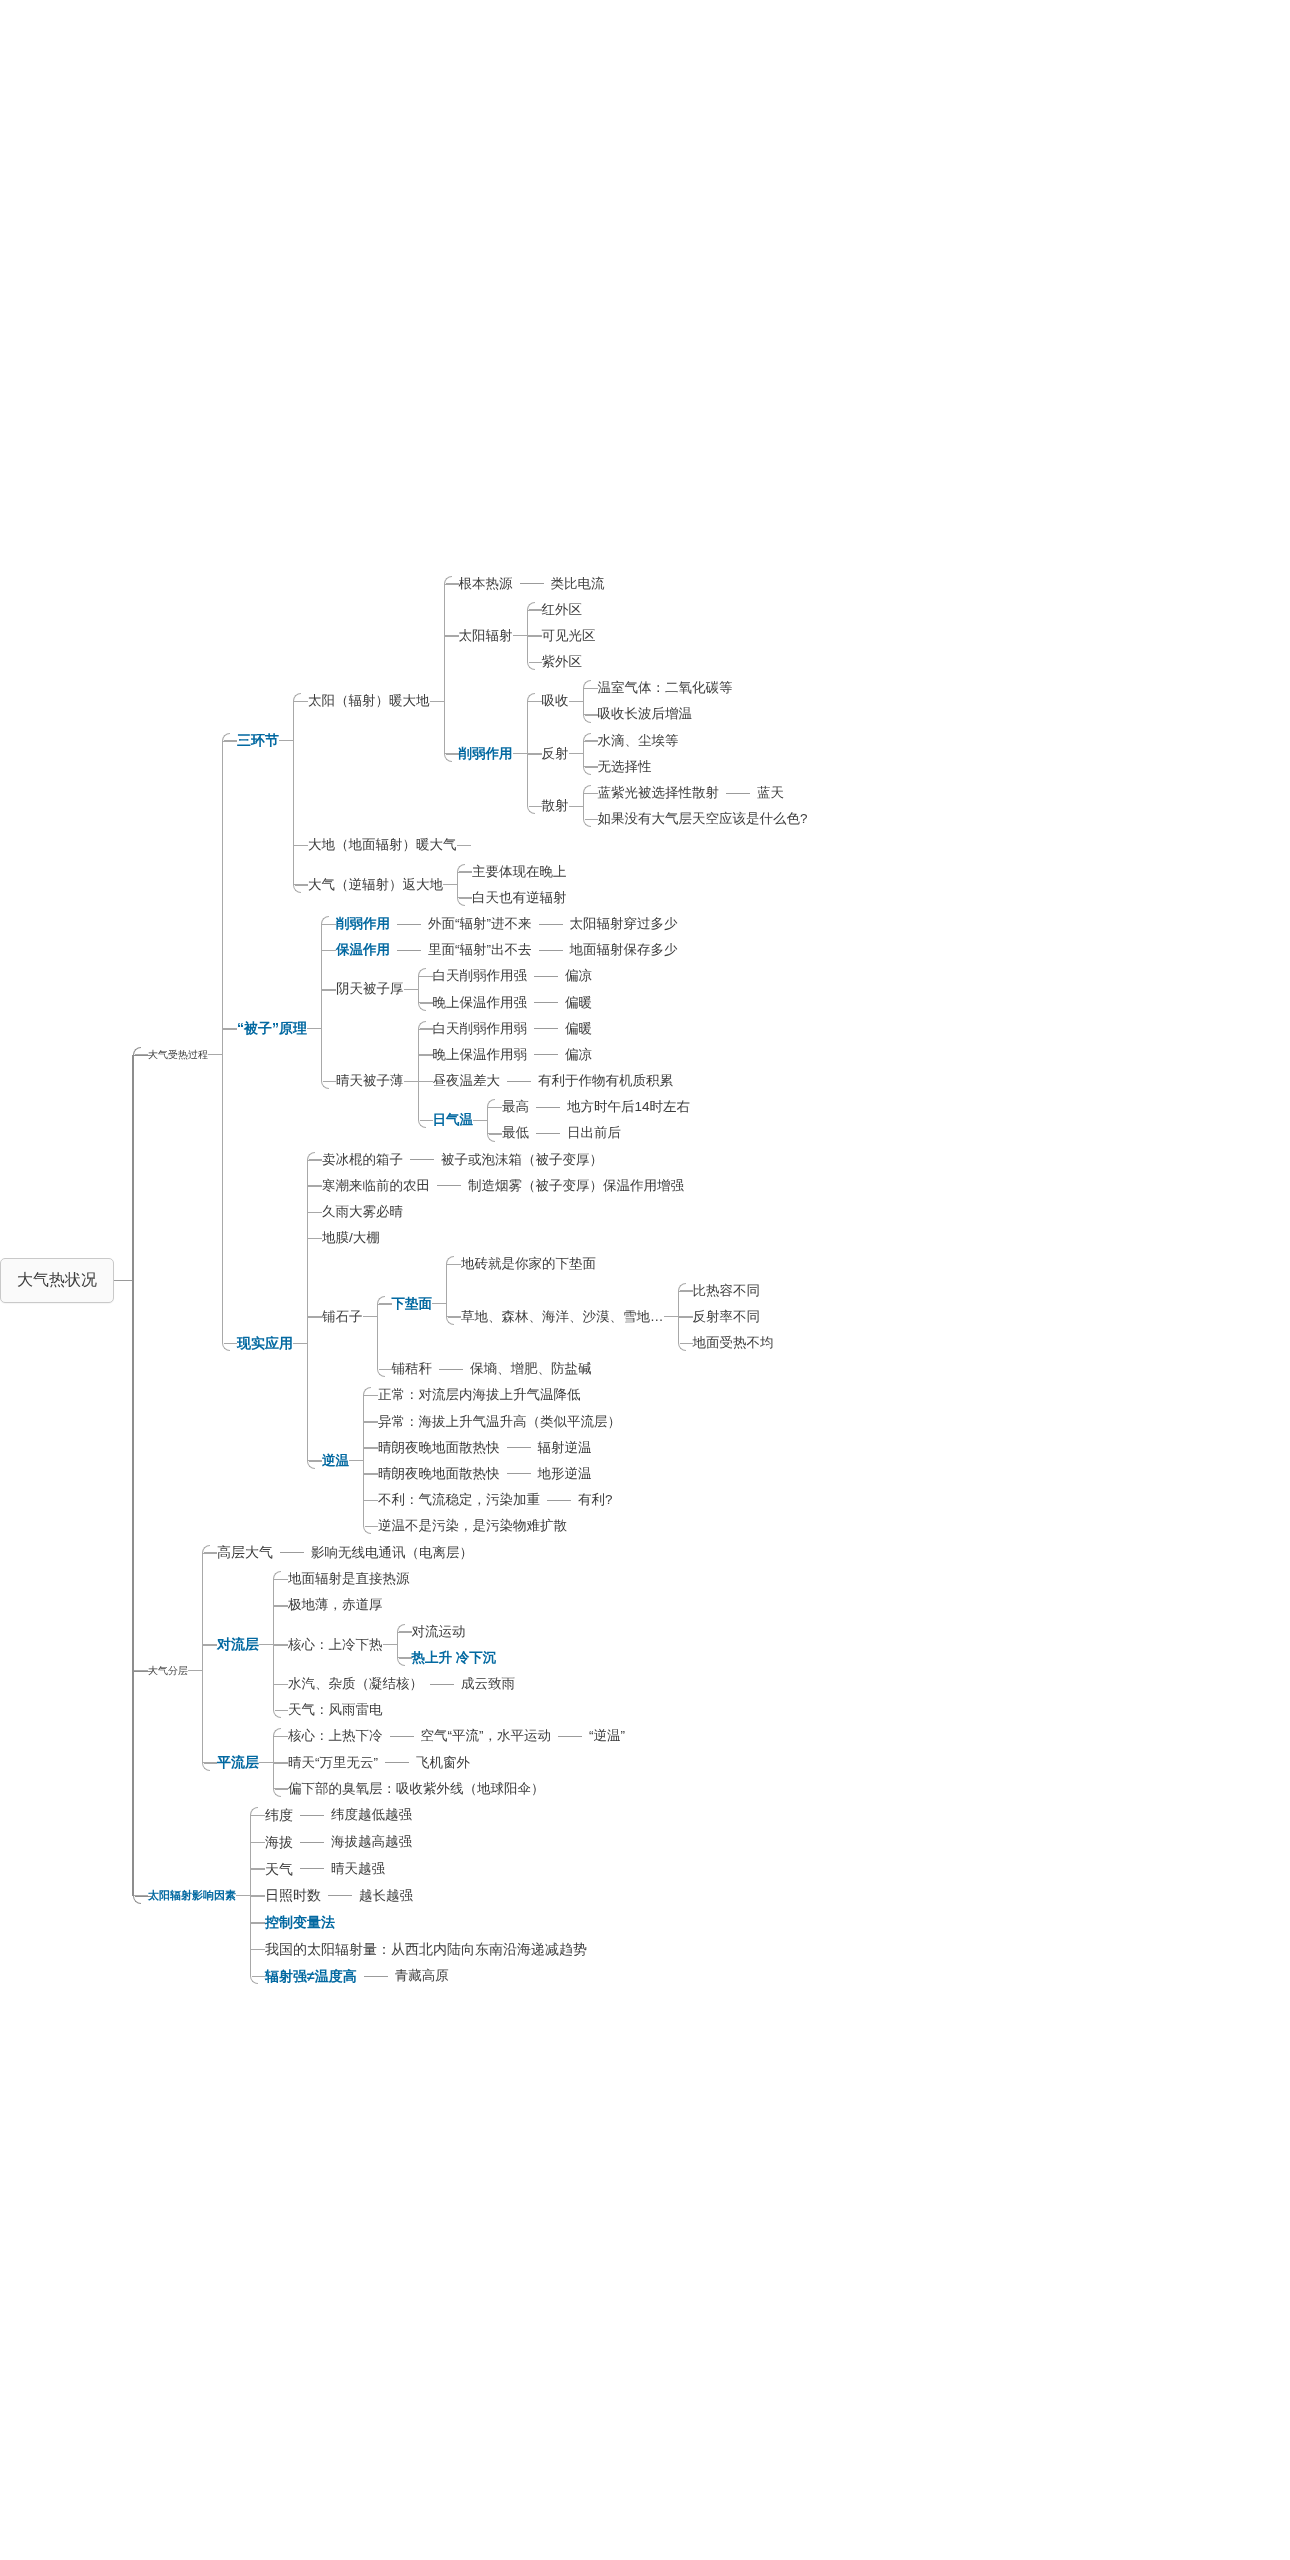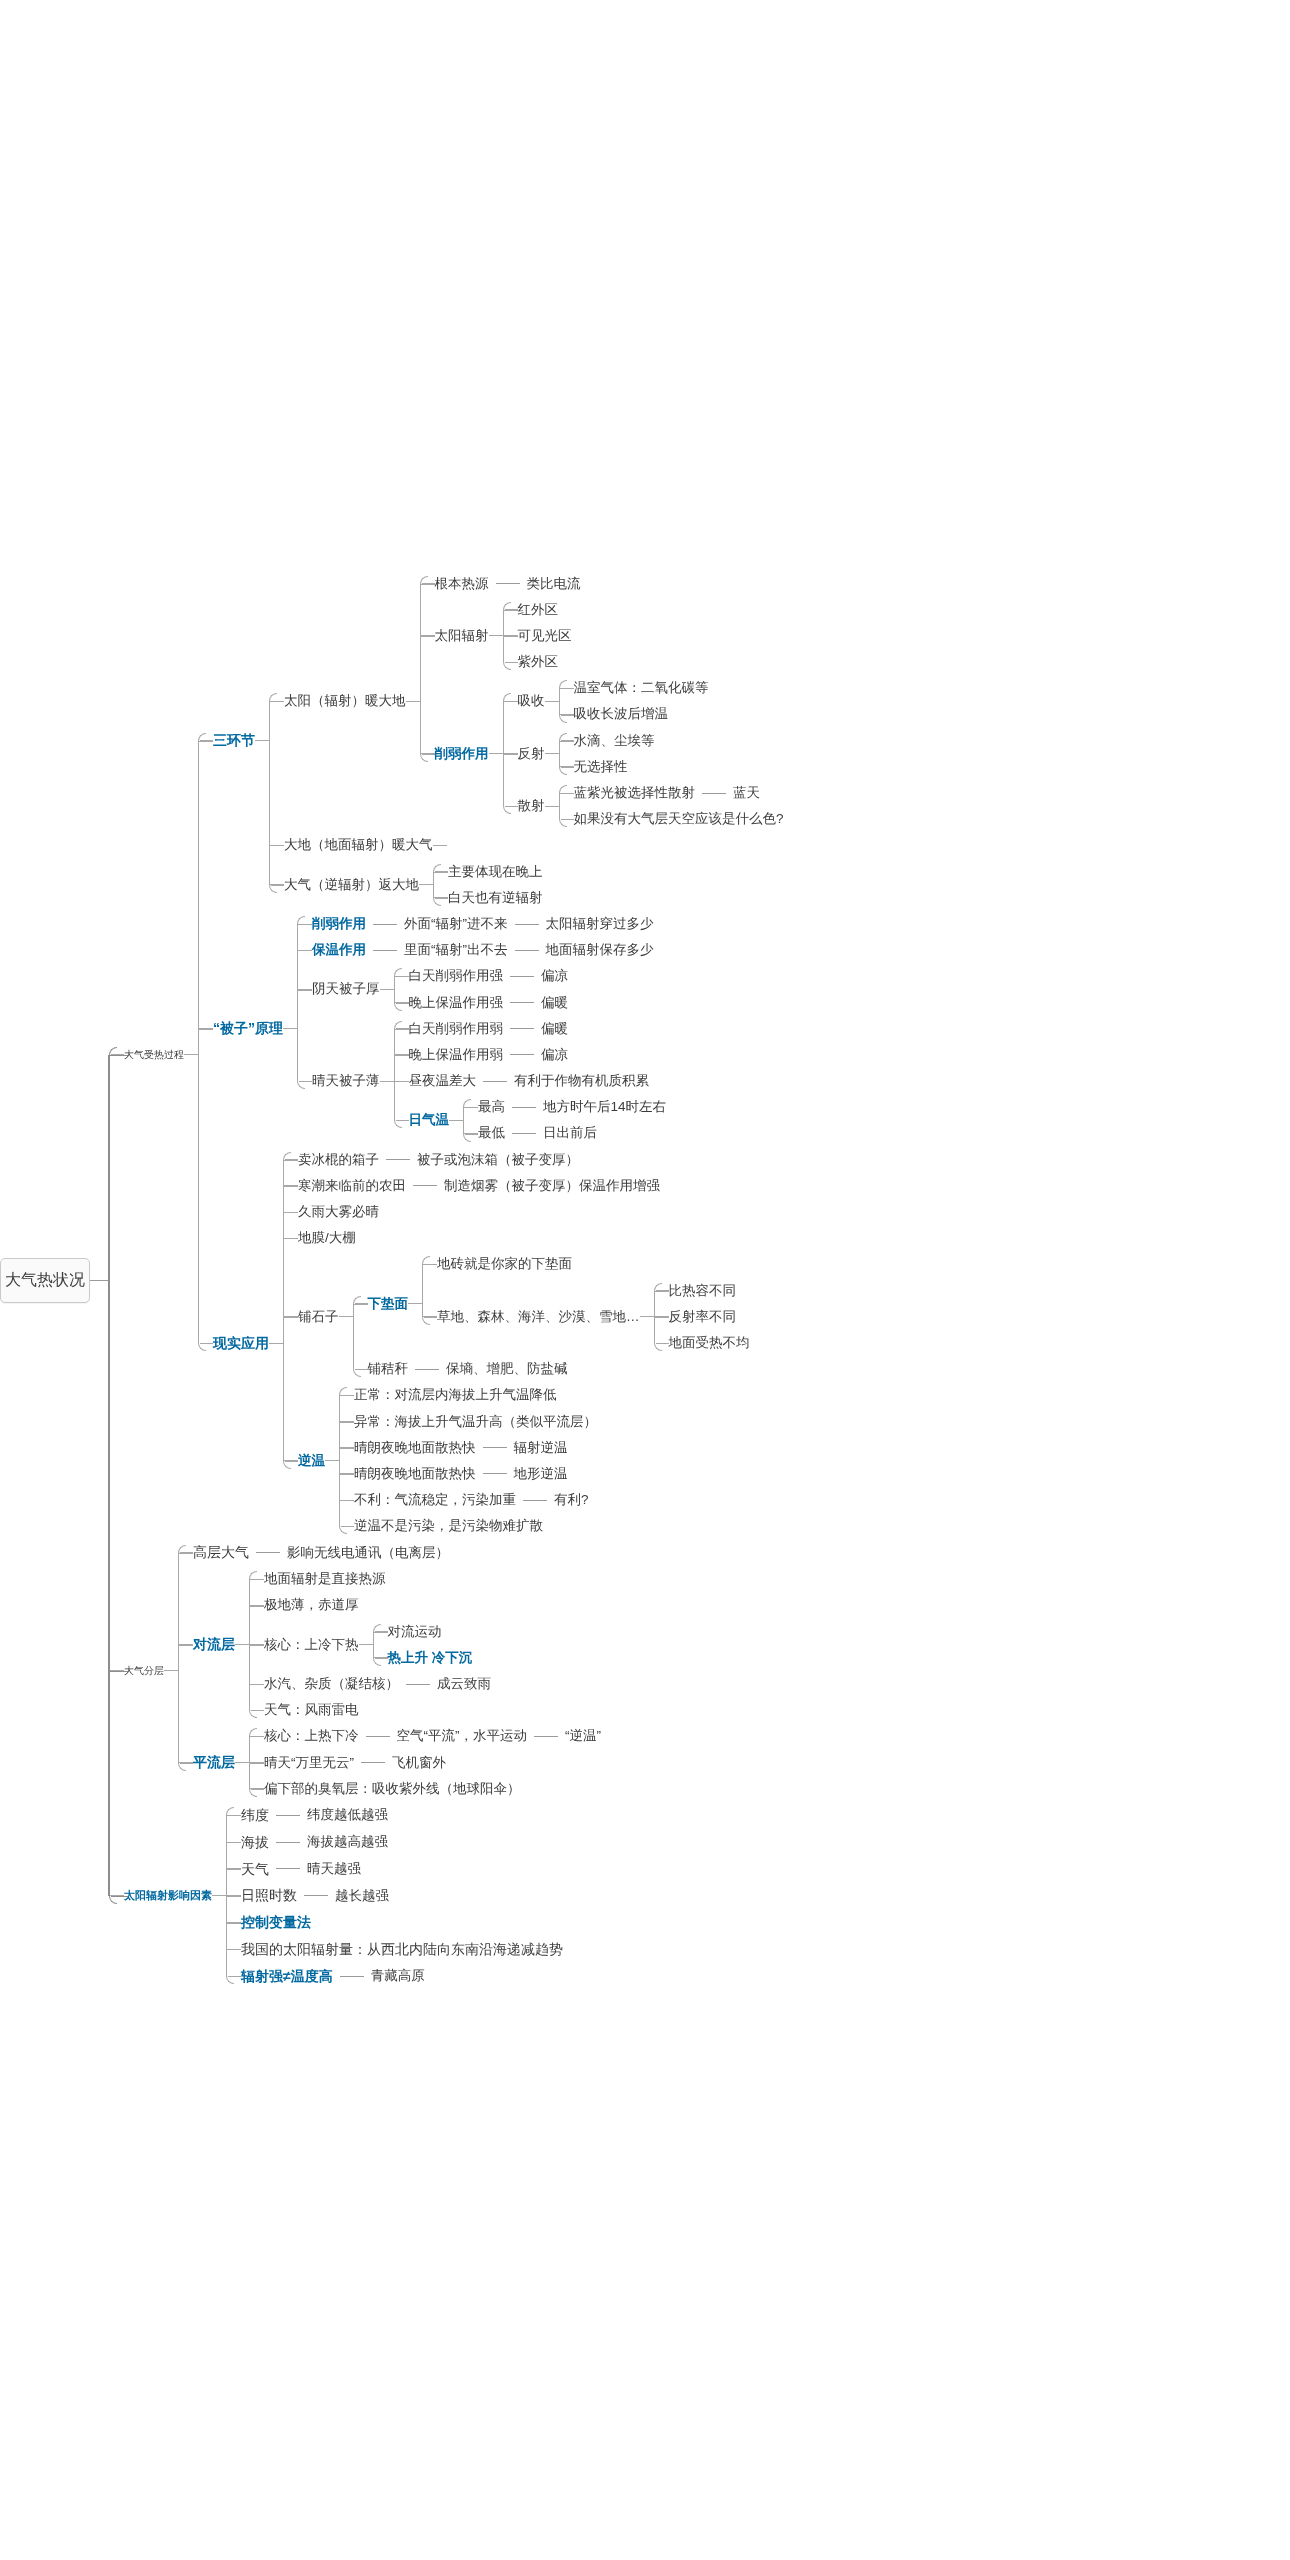--- a/index.html
+++ b/index.html
@@ -115,21 +115,21 @@
     background: #9b9b9b;
     margin: 0 7px;
     vertical-align: middle;
   }
 
   
   .root-box {
     border: 1px solid #c9c9c9;
     border-radius: 5px;
     background: #fafafa;
-    padding: 11px 4px;
+    padding: 11px 16px;
     font-size: 16px;
     color: #3c3c3c;
     white-space: nowrap;
     box-shadow: 0 1px 1px rgba(0,0,0,0.04);
   }
 
   
   .trunk {
     width: 18px;
     height: 1px;

